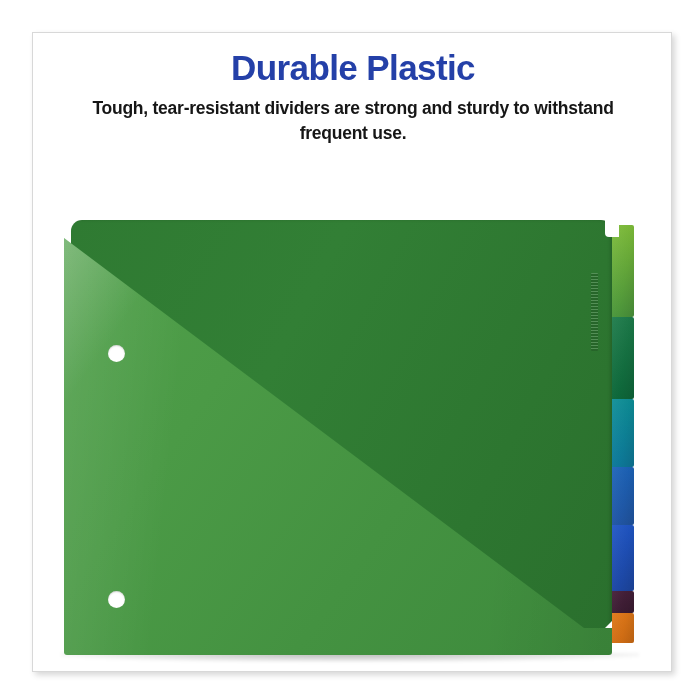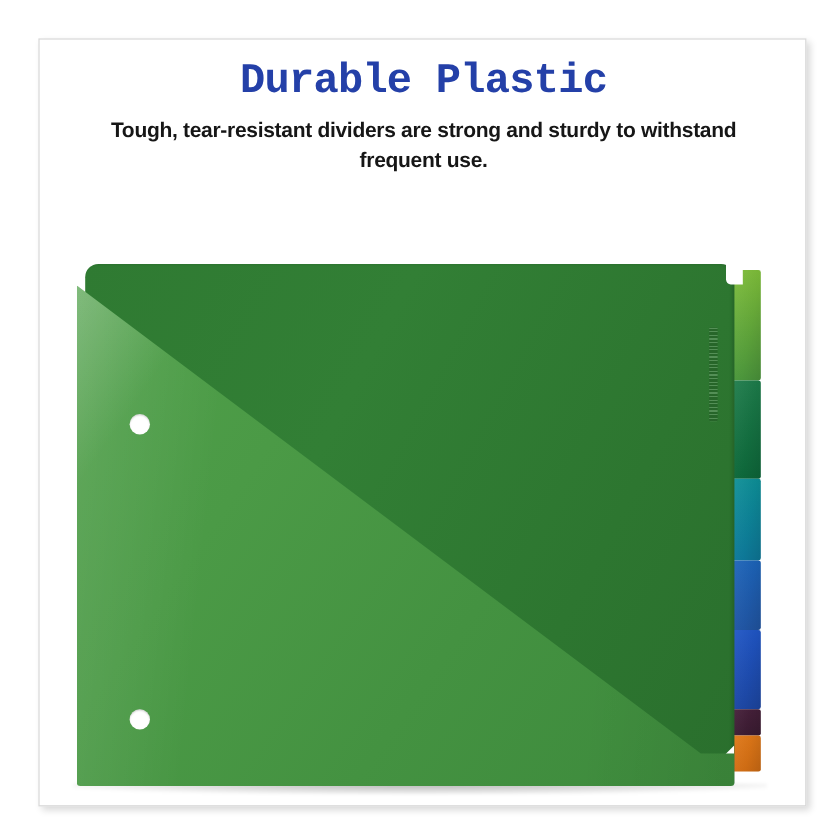--- a/index.html
+++ b/index.html
@@ -44,21 +44,21 @@
     width: 640px;
     text-align: center;
   }
   #headline {
     margin: 0;
     font-size: 35px;
     line-height: 42px;
     font-weight: bold;
     letter-spacing: -0.6px;
     color: #2440a8;
-    font-family: Liberation Mono, monospace;
+    font-family: Liberation Sans, sans-serif;
   }
   #subhead {
     margin: 7px auto 12px auto;
     width: 560px;
     font-size: 17.5px;
     line-height: 25px;
     font-weight: bold;
     color: #161616;
     letter-spacing: -0.25px;
     font-family: "Liberation Sans", sans-serif;

